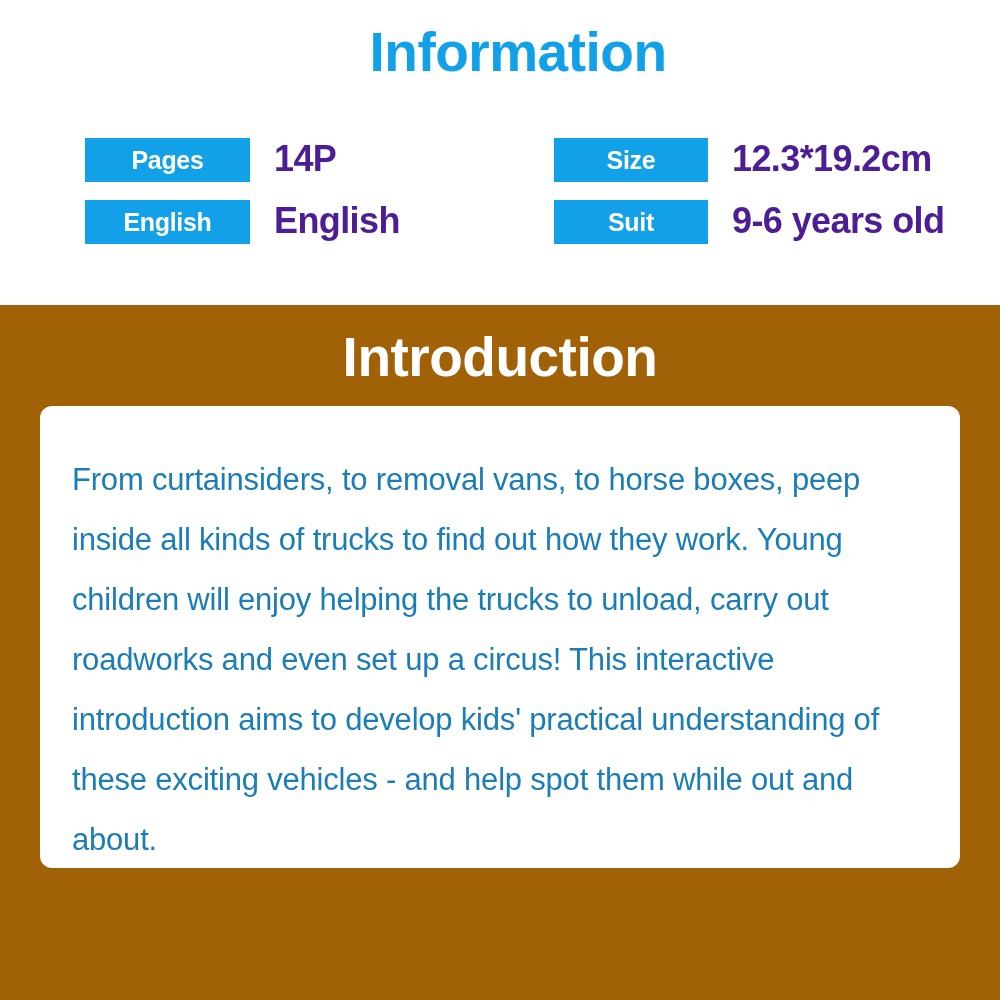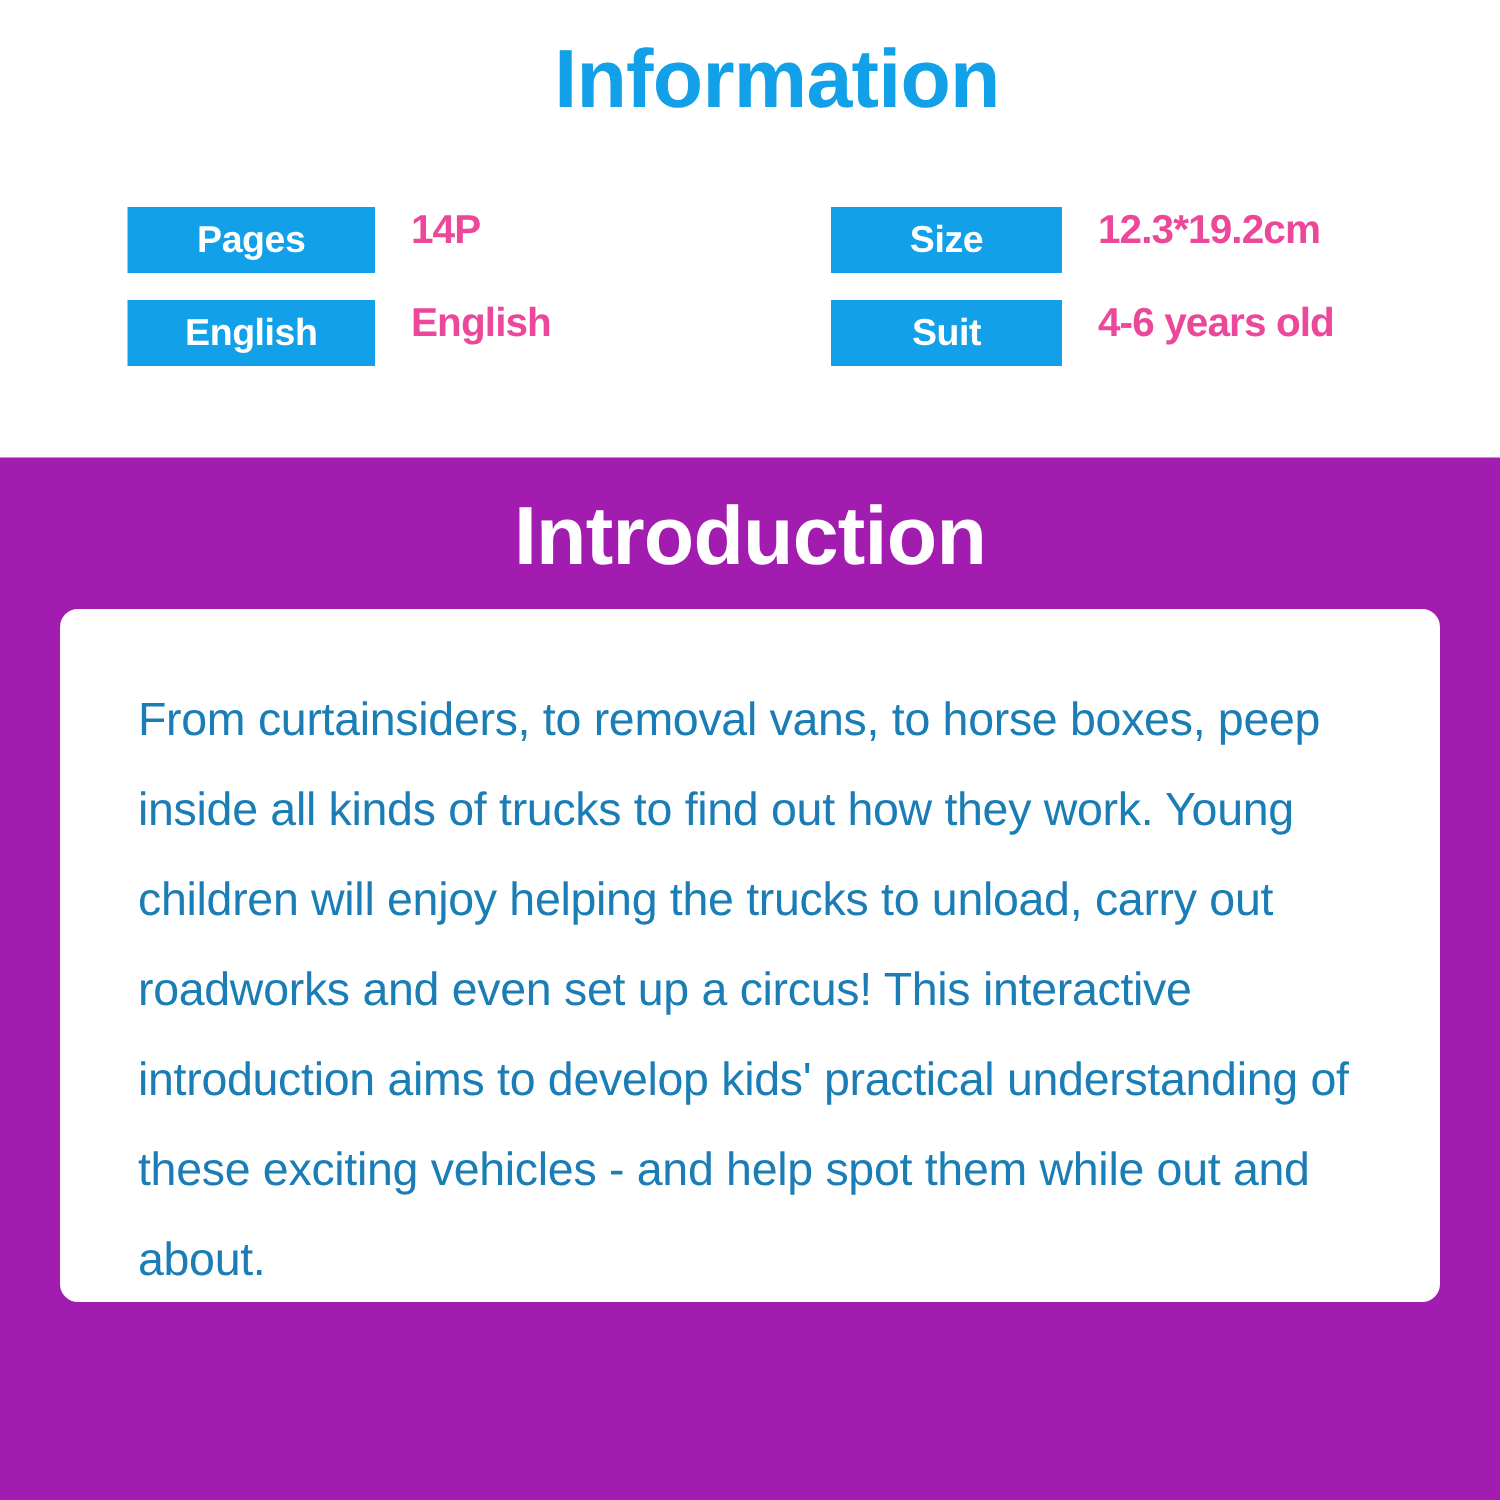--- a/index.html
+++ b/index.html
@@ -67,34 +67,34 @@
     align-items: center;
     justify-content: center;
     height: 44px;
     box-sizing: border-box;
     letter-spacing: -0.3px;
   }
   .spec-col.left  .spec-badge { width: 165px; }
   .spec-col.right .spec-badge { width: 154px; }
 
   .spec-value {
-    color: #ec4899;
-    font-size: 27px;
+    color: #4c1d95;
+    font-size: 36px;
     font-weight: bold;
     margin-left: 24px;
     white-space: nowrap;
     letter-spacing: -0.6px;
   }
 
   
   .intro-section {
     position: relative;
     width: 1000px;
     height: 695px;
-    background: #a21caf;
+    background: #a16207;
     box-sizing: border-box;
   }
 
   .intro-title {
     position: absolute;
     top: 22px;
     left: 0;
     width: 1000px;
     text-align: center;
     font-size: 55px;
@@ -106,21 +106,21 @@
 
   .intro-card {
     position: absolute;
     top: 101px;
     left: 40px;
     width: 920px;
     height: 462px;
     background: #ffffff;
     border-radius: 12px;
     box-sizing: border-box;
-    padding: 44px 52px 0 52px;
+    padding: 44px 52px 0 32px;
   }
 
   .intro-text {
     color: #1A7DB5;
     font-size: 31px;
     line-height: 60px;
     letter-spacing: -0.2px;
     margin: 0;
     text-align: left;
   }
@@ -150,21 +150,21 @@
 
     <div class="spec-col right">
 
       <div class="spec-row">
         <div class="spec-badge">Size</div>
         <div class="spec-value">12.3*19.2cm</div>
       </div>
 
       <div class="spec-row">
         <div class="spec-badge">Suit</div>
-        <div class="spec-value">4-6 years old</div>
+        <div class="spec-value">9-6 years old</div>
       </div>
 
     </div>
 
   </div>
 </div>
 
 <div class="intro-section">
 
   <div class="intro-title">Introduction</div>

